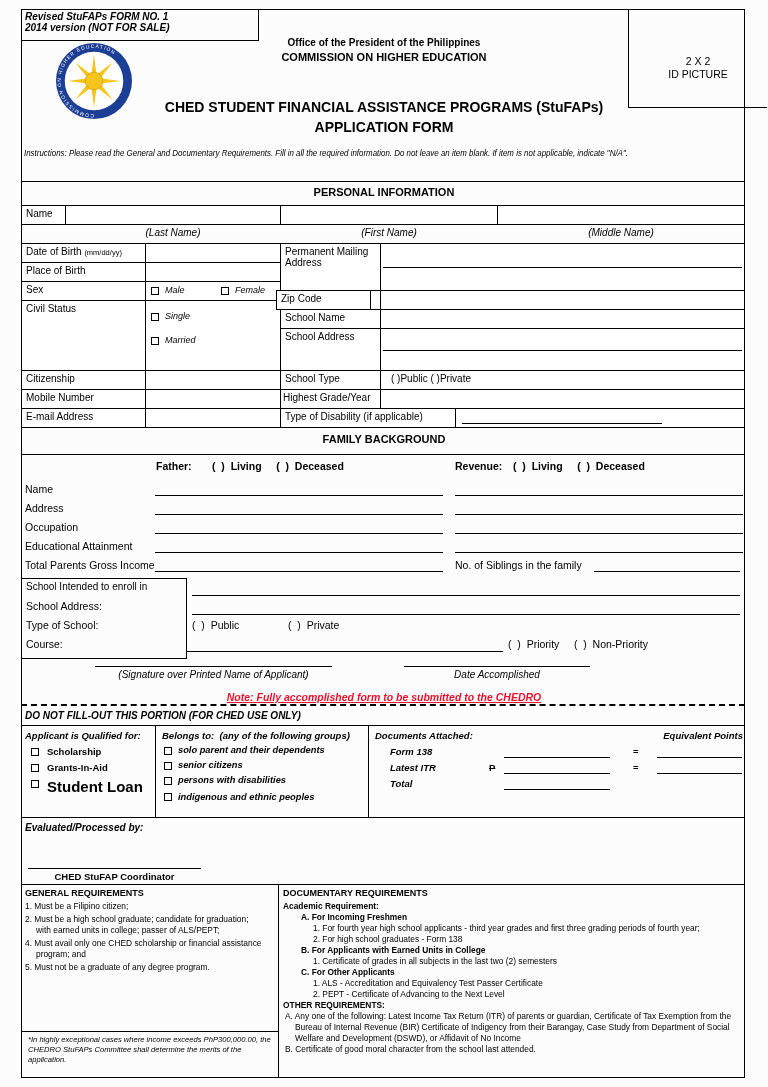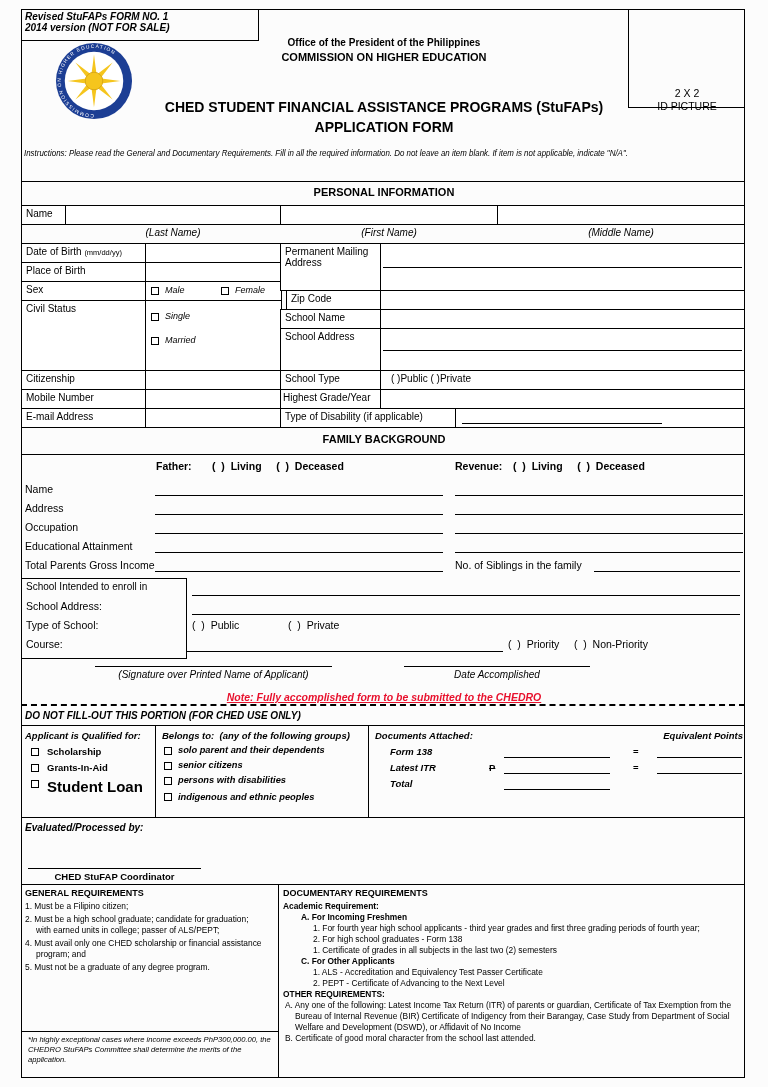--- a/index.html
+++ b/index.html
@@ -53,21 +53,21 @@
       </defs>
     <text font-size="5" fill="#fff" letter-spacing="1.2"><textPath href="#seal-arc">COMMISSION ON HIGHER EDUCATION</textPath></text>
   </svg>
 </div>
 
 <div class="abs c" style="left:184px;top:36px;width:400px;line-height:14px">
   <div class="b" style="font-size:10px">Office of the President of the Philippines</div>
   <div class="b" style="font-size:11px">COMMISSION ON HIGHER EDUCATION</div>
 </div>
 
-<div class="abs c" style="left:628px;top:9px;width:117px;height:99px;border-left:1px solid #000;border-bottom:1px solid #000;padding-top:78px;font-size:10.5px;line-height:13px">
+<div class="abs c" style="left:628px;top:9px;width:139px;height:99px;border-left:1px solid #000;border-bottom:1px solid #000;padding-top:46px;font-size:10.5px;line-height:13px">
   <div>2 X 2</div>
   <div>ID PICTURE</div>
 </div>
 
 <div class="abs c b" style="left:0;top:99px;width:768px;font-size:14px">CHED STUDENT FINANCIAL ASSISTANCE PROGRAMS (StuFAPs)</div>
 <div class="abs c b" style="left:0;top:119px;width:768px;font-size:14px">APPLICATION FORM</div>
 
 <div class="abs i" style="left:24px;top:148px;font-size:9px;white-space:nowrap;transform:scaleX(.88);transform-origin:0 50%">Instructions:  Please read the General and Documentary  Requirements.  Fill in all the required information. Do not leave an item blank. If item is not applicable, indicate "N/A".</div>
 
 <div class="ul" style="left:21px;top:181px;width:724px"></div>
@@ -106,21 +106,21 @@
 <div class="cell" style="left:145px;top:370px;width:137px;height:20px"></div>
 <div class="cell" style="left:21px;top:389px;width:125px;height:20px">Mobile Number</div>
 <div class="cell" style="left:145px;top:389px;width:137px;height:20px"></div>
 <div class="cell" style="left:21px;top:408px;width:125px;height:20px">E-mail Address</div>
 <div class="cell" style="left:145px;top:408px;width:137px;height:20px"></div>
 
 <div class="cell wrap" style="left:280px;top:243px;width:101px;height:48px">Permanent Mailing Address</div>
 <div class="cell" style="left:380px;top:243px;width:365px;height:48px">
   <span class="abs" style="left:2px;right:2px;top:23px;border-top:1px solid #000"></span>
 </div>
-<div class="cell" style="left:286px;top:290px;width:95px;height:20px">Zip Code</div>
+<div class="cell" style="left:276px;top:290px;width:95px;height:20px">Zip Code</div>
 <div class="cell" style="left:380px;top:290px;width:365px;height:20px"></div>
 <div class="cell" style="left:280px;top:309px;width:101px;height:20px">School Name</div>
 <div class="cell" style="left:380px;top:309px;width:365px;height:20px"></div>
 <div class="cell" style="left:280px;top:328px;width:101px;height:43px">School Address</div>
 <div class="cell" style="left:380px;top:328px;width:365px;height:43px">
   <span class="abs" style="left:2px;right:2px;top:21px;border-top:1px solid #000"></span>
 </div>
 <div class="cell" style="left:280px;top:370px;width:101px;height:20px">School Type</div>
 <div class="cell" style="left:380px;top:370px;width:365px;height:20px;padding-left:10px">(    )Public      (    )Private</div>
 <div class="cell" style="left:280px;top:389px;width:101px;height:20px;padding:2px 2px">Highest Grade/Year</div>
@@ -235,20 +235,21 @@
 <div class="abs i" style="left:21px;top:1031px;width:258px;height:47px;border:1px solid #000;padding:3px 6px;font-size:7.6px;line-height:10px">
   <span>*In highly exceptional cases where income exceeds PhP300,000.00, the CHEDRO StuFAPs Committee shall determine the merits of the application.</span>
 </div>
 
 <span class="t b" style="left:283px;top:888px;font-size:9px">DOCUMENTARY REQUIREMENTS</span>
 <div class="abs req dr" style="left:283px;top:901px;width:460px;line-height:11px">
   <div class="h1">Academic Requirement:</div>
   <div class="h2">A. For Incoming Freshmen</div>
   <div class="n">1. For fourth year high school applicants - third year grades and first three grading periods of fourth year;</div>
   <div class="n">2. For high school graduates - Form 138</div>
+  <div class="h2">B. For Applicants with Earned Units in College</div>
   <div class="n">1. Certificate of grades in all subjects in the last two (2) semesters</div>
   <div class="h2">C. For Other Applicants</div>
   <div class="n">1. ALS - Accreditation and Equivalency Test Passer Certificate</div>
   <div class="n">2. PEPT - Certificate of Advancing to the Next Level</div>
   <div class="b">OTHER REQUIREMENTS:</div>
   <div class="o">A. Any one of the following: Latest Income Tax Return (ITR) of parents or guardian, Certificate of Tax Exemption from the Bureau of Internal Revenue (BIR) Certificate of Indigency from their Barangay, Case Study from Department of Social Welfare and Development (DSWD), or Affidavit of No Income</div>
   <div class="o">B. Certificate of good moral character from the school last attended.</div>
 </div>
 
 </body></html>

